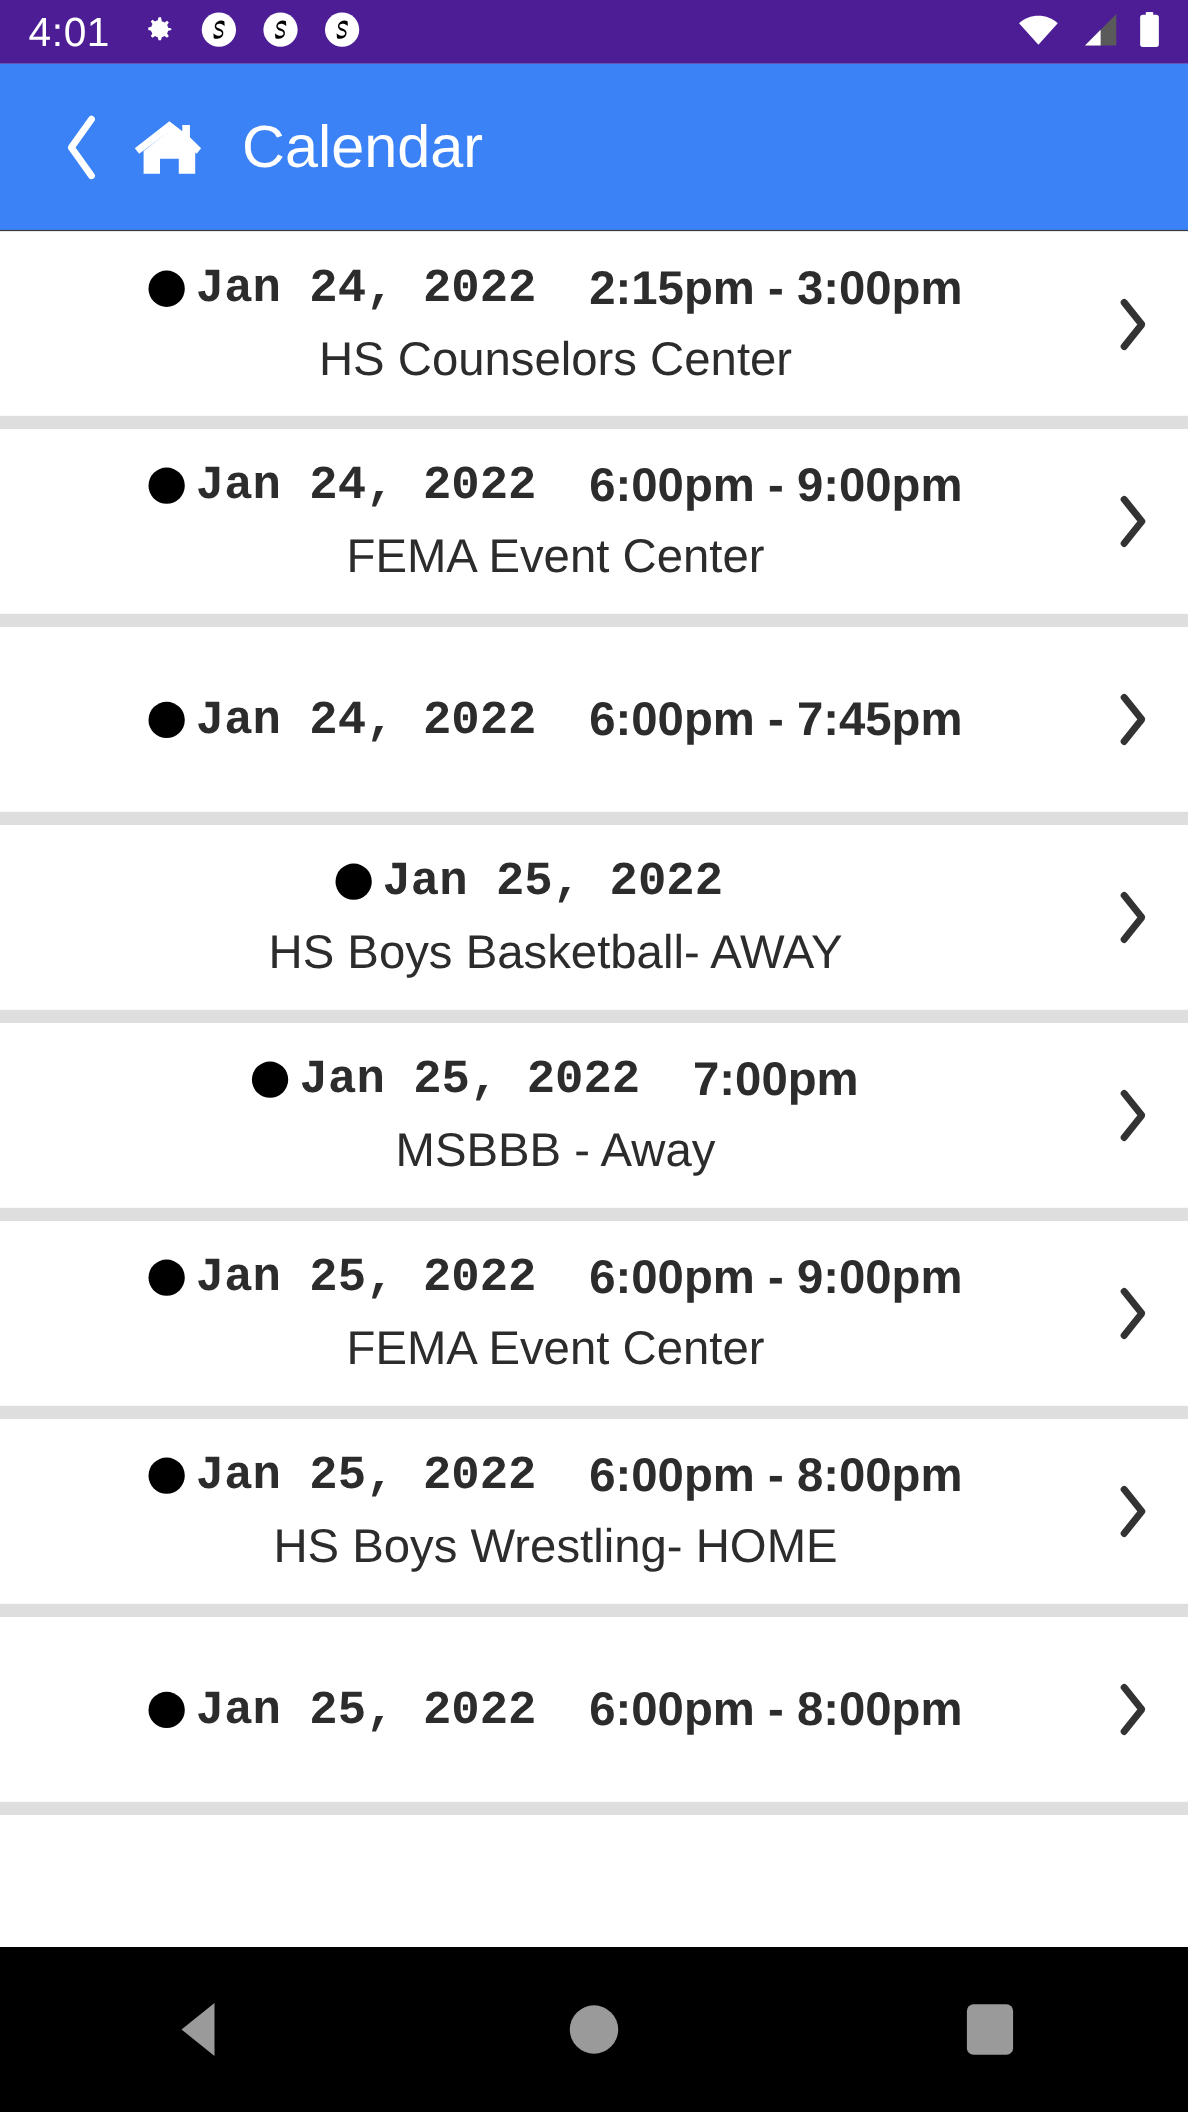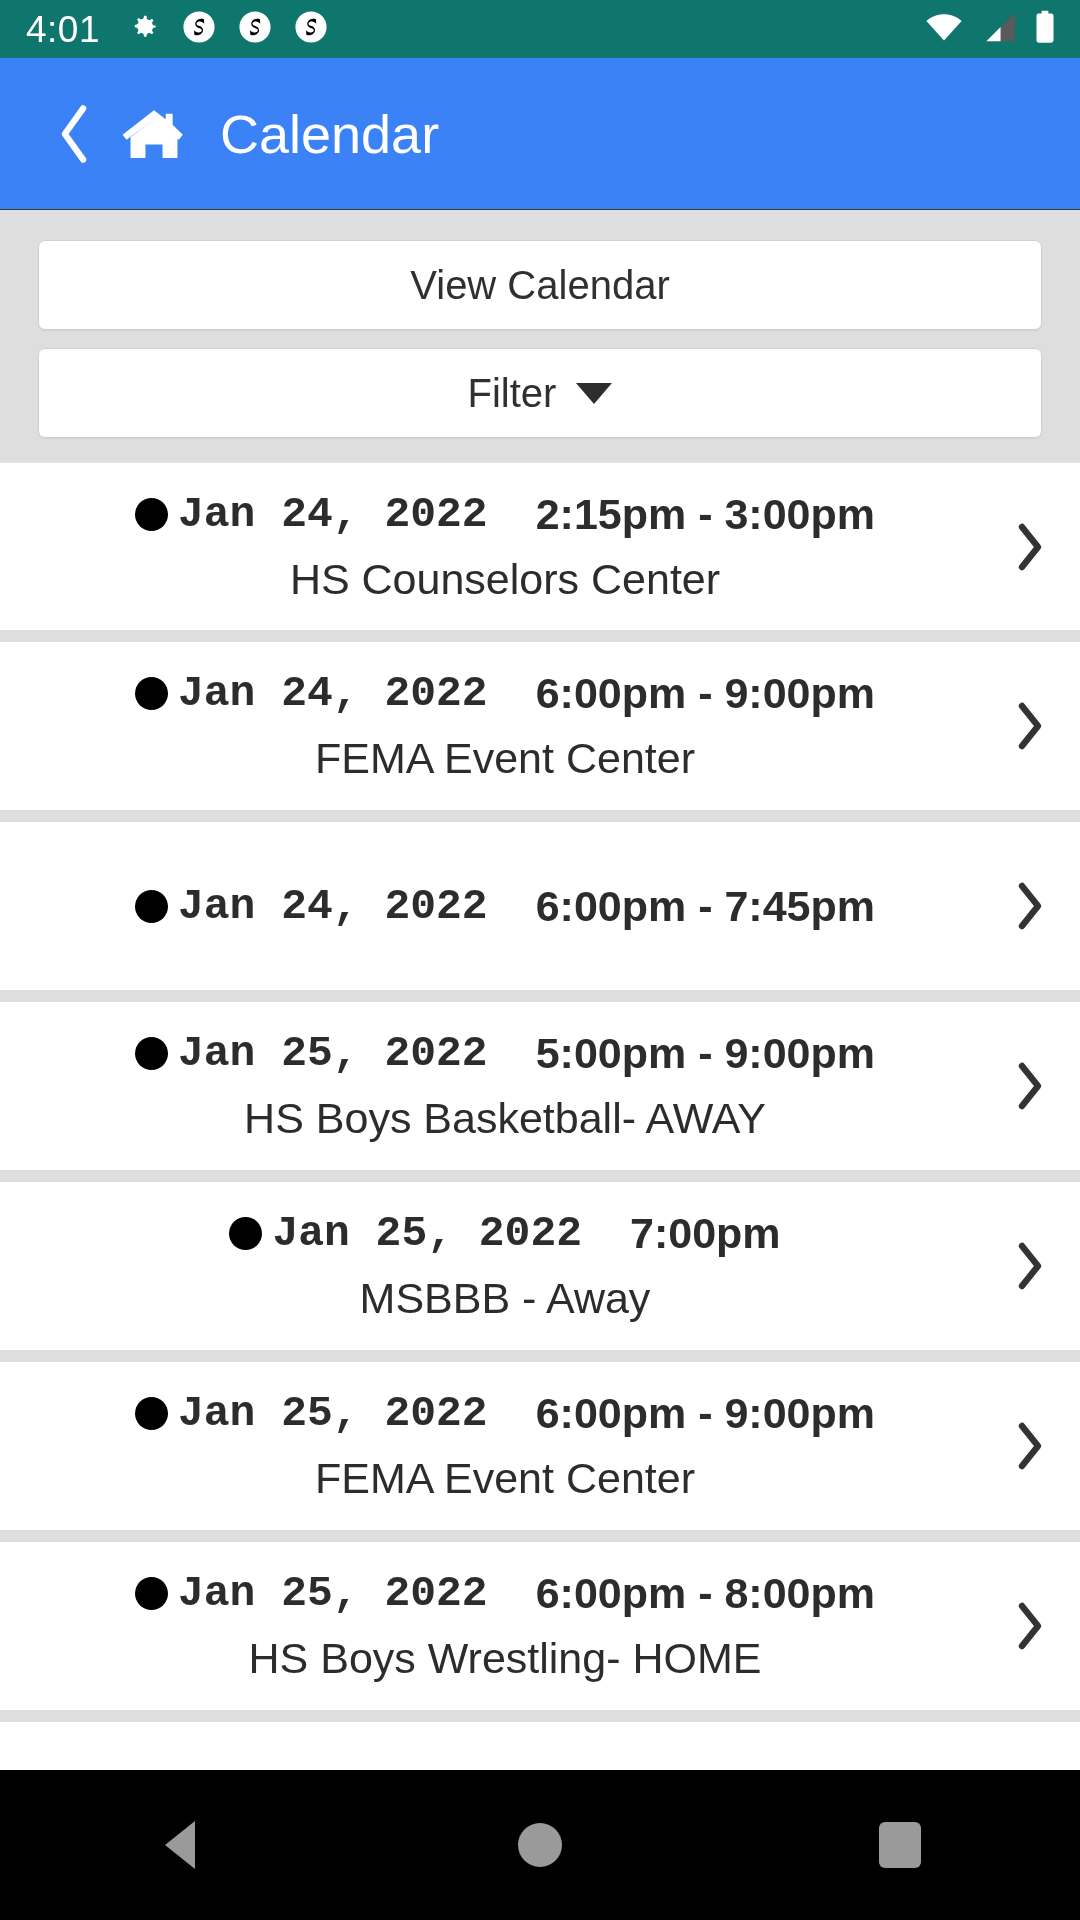--- a/index.html
+++ b/index.html
@@ -12,21 +12,21 @@
   #screen {
     position:relative;
     width:1080px; height:1920px;
     background:#ffffff;
     display:flex; flex-direction:column;
   }
 
   
   .statusbar {
     height:58px; flex:0 0 58px;
-    background:#0f766e;
+    background:#4c1d95;
     display:flex; align-items:center;
     padding:0 24px 0 26px;
   }
   .sb-time {
     color:#ffffff;
     font-size:37px;
     font-weight:400;
     letter-spacing:0.5px;
     line-height:1;
   }
@@ -205,29 +205,20 @@
     </div>
     <div class="appbar-home">
       <svg width="72" height="64" viewBox="0 0 26 24" fill="#ffffff">
         <path d="M1.2 12.3 13 3.1l4.4 3.4V4.4h2.6v4.1l3.8 3.8-1.5 1.9L13 6.6 2.7 14.2z"></path>
         <path d="M4.2 13.2 13 6.4l8.8 6.8V21h-5.6v-5.1h-6.4V21H4.2z"></path>
       </svg>
     </div>
     <div class="appbar-title">Calendar</div>
   </div>
 
-  <div class="toolbar">
-    <div class="tool-btn">
-      <span>View Calendar</span>
-    </div>
-    <div class="tool-btn">
-      <span>Filter</span>
-      <span class="caret-down"></span>
-    </div>
-  </div>
 
   <div class="list" id="event-list">
       <div class="event-row">
         <div class="ev-line1">
           <span class="ev-dot"></span>
           <span class="ev-date">Jan 24, 2022</span>
           <span class="ev-time">2:15pm - 3:00pm</span>
         </div>
         <div class="ev-line2">HS Counselors Center</div>
         <div class="ev-chevron">
@@ -258,21 +249,20 @@
         <div class="ev-chevron">
           <svg width="40" height="56" viewBox="0 0 20 28" fill="none" stroke="#333333" stroke-width="3.2" stroke-linecap="round" stroke-linejoin="round">
             <path d="M6 4 14 14 6 24"></path>
           </svg>
         </div>
       </div>
       <div class="event-row">
         <div class="ev-line1">
           <span class="ev-dot"></span>
           <span class="ev-date">Jan 25, 2022</span>
-          <span class="ev-time">5:00pm - 9:00pm</span>
         </div>
         <div class="ev-line2">HS Boys Basketball- AWAY</div>
         <div class="ev-chevron">
           <svg width="40" height="56" viewBox="0 0 20 28" fill="none" stroke="#333333" stroke-width="3.2" stroke-linecap="round" stroke-linejoin="round">
             <path d="M6 4 14 14 6 24"></path>
           </svg>
         </div>
       </div>
       <div class="event-row">
         <div class="ev-line1">

